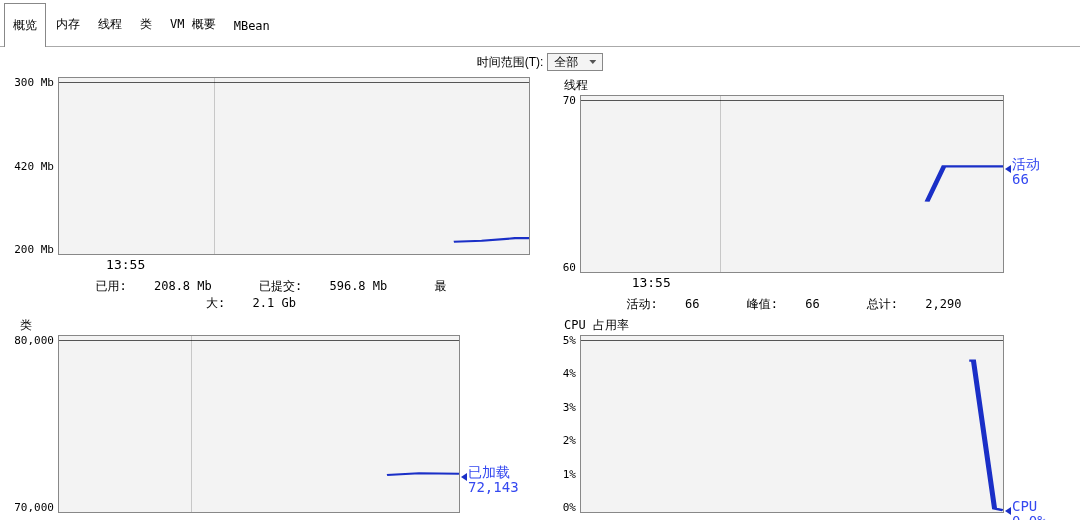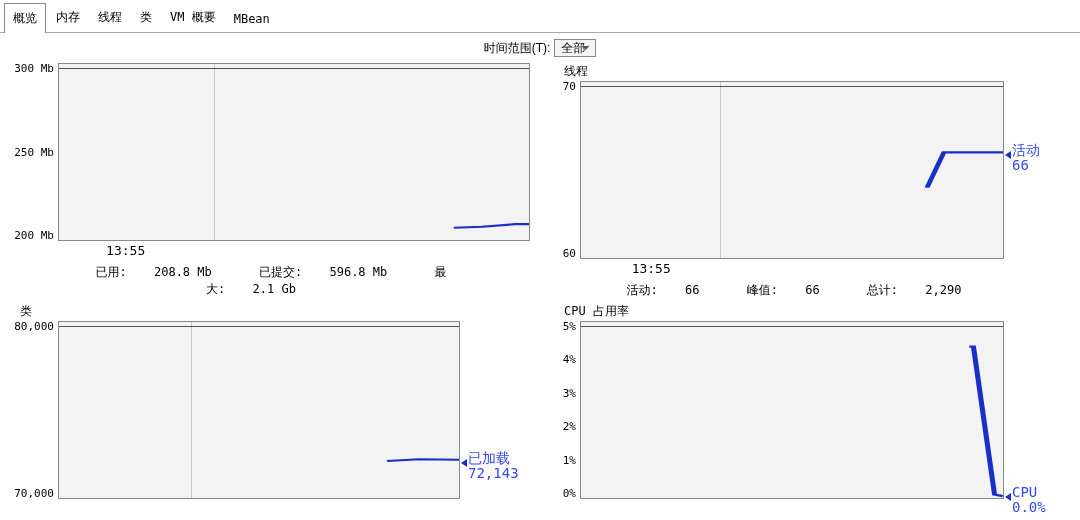--- a/index.html
+++ b/index.html
@@ -15,41 +15,41 @@
   }
   .tabs {
     border-bottom: 1px solid #aaa;
     padding: 2px 4px 0 4px;
     display: flex;
     gap: 2px;
     align-items: flex-end;
     font-family: "SimSun", monospace;
   }
   .tab {
-    padding: 6px 8px;
+    padding: 13px 8px;
     cursor: default;
   }
   .tab.active {
     border-left: 1px solid #888;
     border-top: 1px solid #888;
     border-right: 1px solid #888;
     background: #fff;
     position: relative;
     top: 1px;
   }
   .toolbar {
     display: flex;
     justify-content: center;
     align-items: center;
     gap: 4px;
     padding: 6px 0;
   }
   .select {
     border: 1px solid #888;
-    padding: 1px 10px 1px 6px;
+    padding: 1px 24px 1px 6px;
     position: relative;
     display: inline-flex;
     align-items: center;
     height: 18px;
     background: #f4f4f4;
   }
   .select::after {
     content: "";
     position: absolute;
     right: 6px;
@@ -174,21 +174,21 @@
     <span>全部</span>
   </div>
 </div>
 
 <div class="grid">
 
   <div class="panel">
     <div class="chart-area">
       <div class="yaxis" style="height:178px;">
         <span class="tick">300 Mb</span>
-        <span class="tick">250 Mb</span>
+        <span class="tick">420 Mb</span>
         <span class="tick">200 Mb</span>
       </div>
       <div class="plot" style="height:178px;">
         <div class="topline"></div>
         <div class="grid-v" style="left:33%;"></div>
         <svg class="series" viewBox="0 0 100 100" preserveAspectRatio="none">
           <polyline points="84,93 90,92.5 97,91 100,91"></polyline>
         </svg>
       </div>
     </div>

